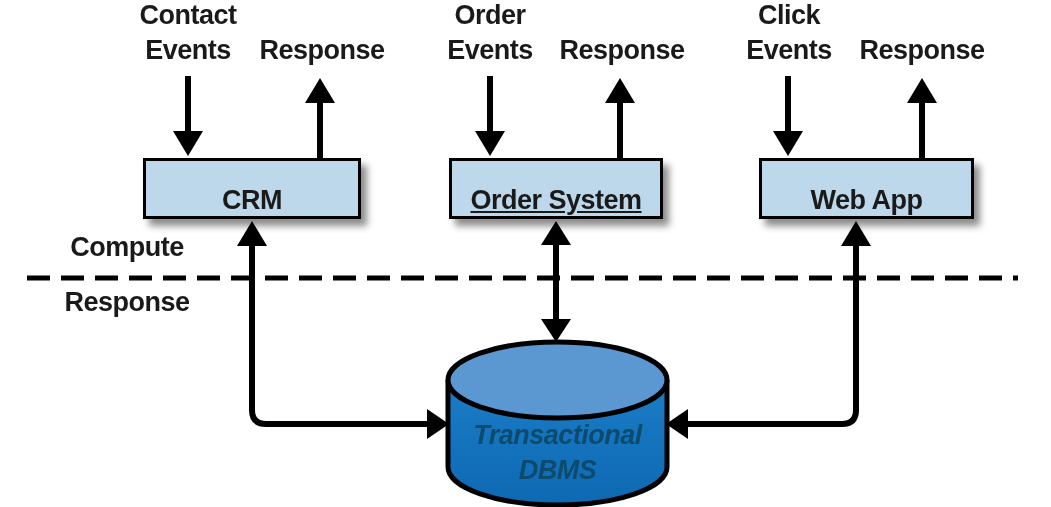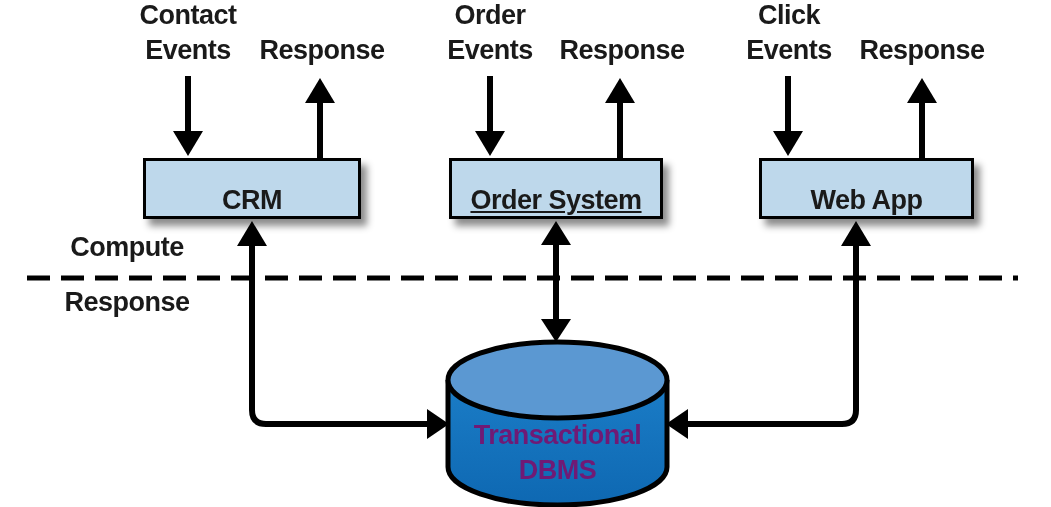--- a/index.html
+++ b/index.html
@@ -88,22 +88,23 @@
   .db-label {
     position: absolute;
     left: 472px;
     top: 418px;
     width: 171px;
     text-align: center;
     font-weight: bold;
     font-size: 27px;
     line-height: 35px;
     letter-spacing: -0.5px;
-    color: #701a75;
+    color: #0c4a6e;
     white-space: pre-line;
+    font-style: italic;
   }
 </style>
 </head>
 <body>
 
 <div class="canvas">
 
   <svg class="layer-svg" viewBox="0 0 1051 507">
     <defs>
       <linearGradient id="dbBody" x1="0" y1="0" x2="0" y2="1">

